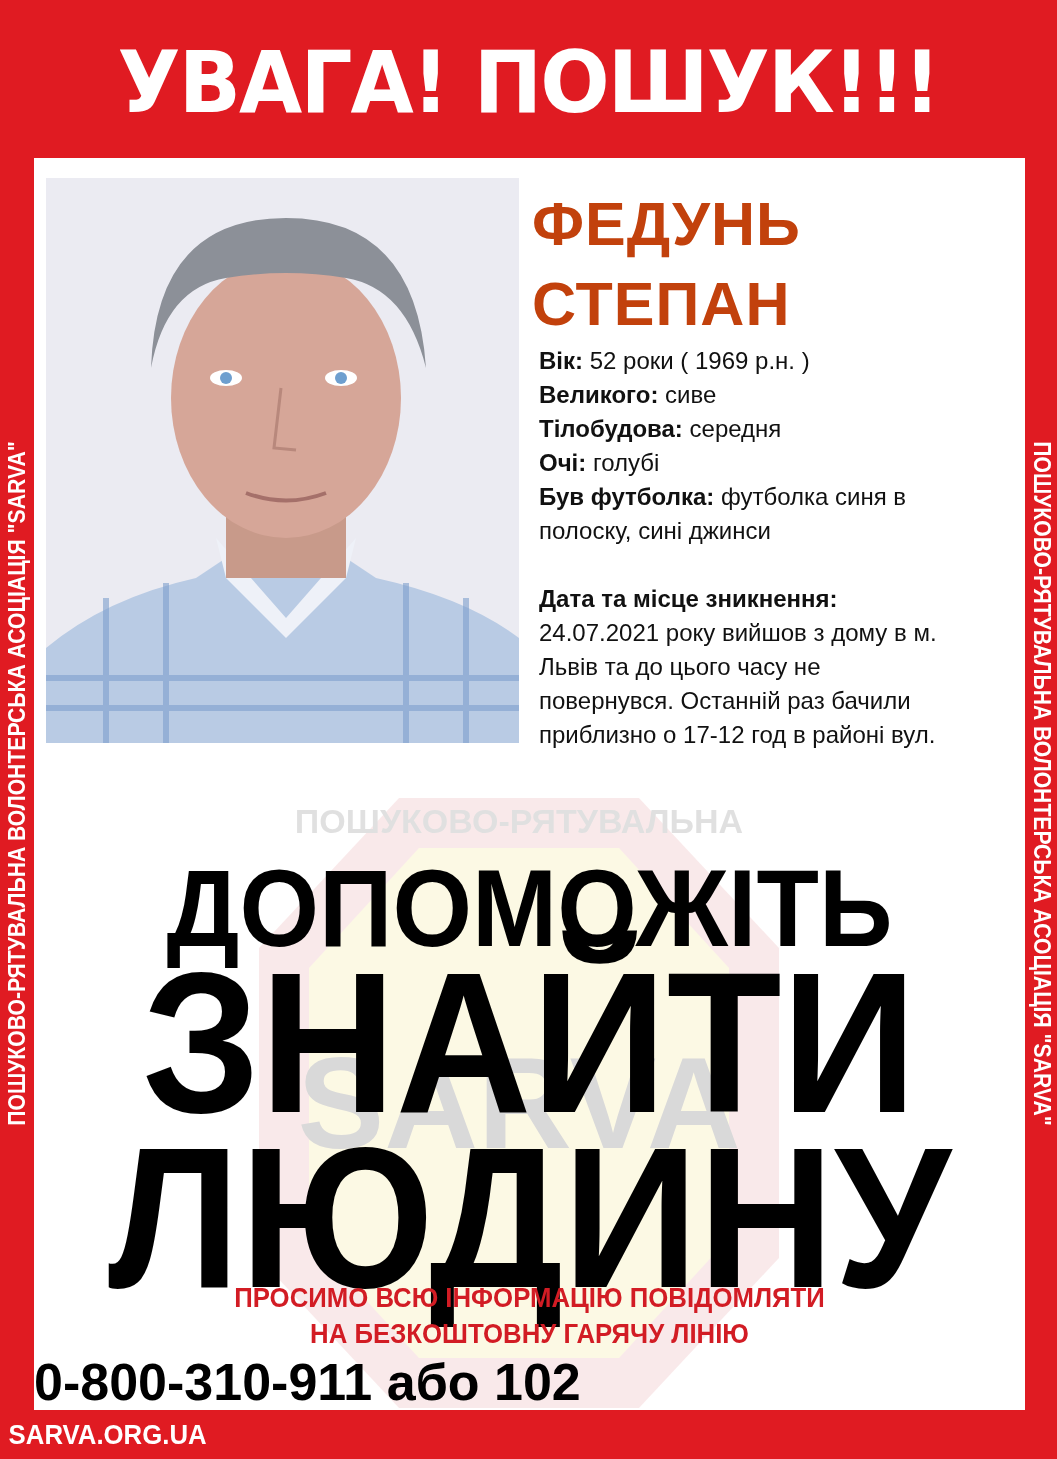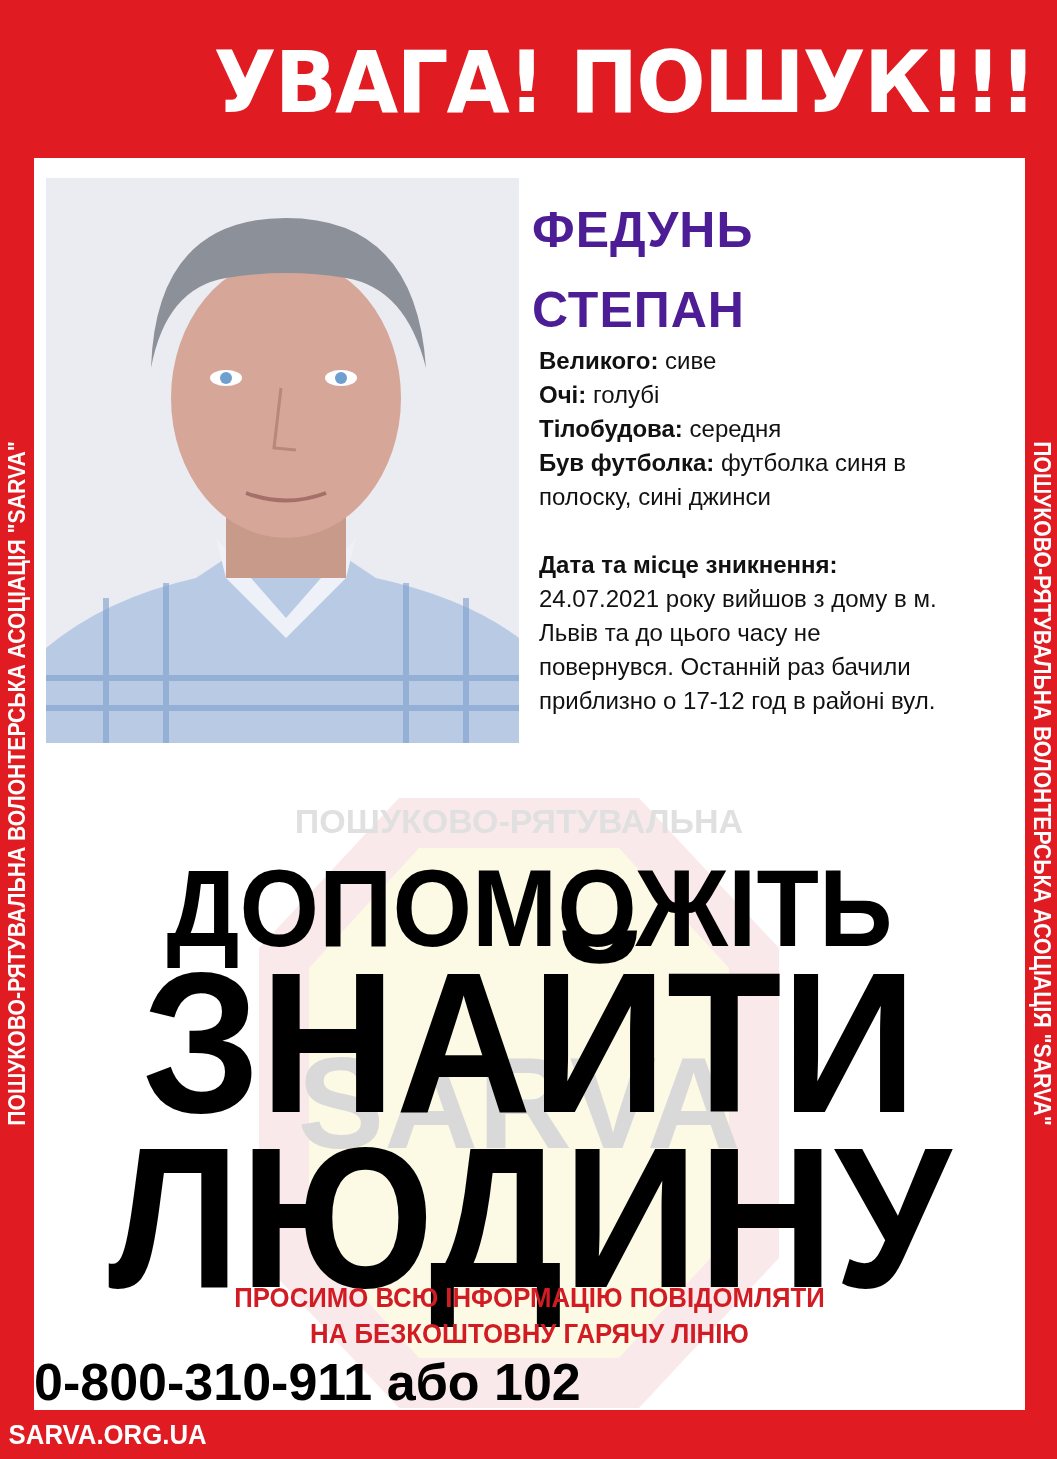--- a/index.html
+++ b/index.html
@@ -1,28 +1,28 @@
 <!DOCTYPE html>
 <html><head>
 <meta charset="utf-8">
 <style>
   html,body{margin:0;padding:0;}
   body{width:1057px;height:1459px;background:#e01b22;position:relative;overflow:hidden;font-family:"Liberation Sans",sans-serif;}
-  .header{position:absolute;left:0;top:0;width:1057px;height:157px;display:flex;align-items:center;justify-content:flex-end;}
+  .header{position:absolute;left:0;top:0;width:1057px;height:157px;display:flex;align-items:center;justify-content:center;}
   .header-title{color:#fff;font-family:"DejaVu Sans",sans-serif;font-weight:bold;font-size:86px;letter-spacing:-2px;transform:scaleX(0.95);white-space:nowrap;margin-top:6px;}
   .panel{position:absolute;left:34px;top:158px;width:991px;height:1252px;background:#fff;overflow:hidden;}
   .side{position:absolute;top:157px;height:1253px;width:34px;display:flex;align-items:center;justify-content:center;}
   .side-left{left:0;}
   .side-right{right:0;width:32px;}
   .side-text{color:#fff;font-weight:bold;font-size:23px;white-space:nowrap;letter-spacing:0px;transform-origin:center;}
   .side-left .side-text{transform:rotate(-90deg) scaleX(0.92);}
   .side-right .side-text{transform:rotate(90deg) scaleX(0.92);}
   .photo{position:absolute;left:12px;top:20px;width:473px;height:565px;background:linear-gradient(180deg,#e8e8f0 0%,#ebebf2 60%,#c9d6ea 75%,#b4c8e2 100%);overflow:hidden;}
   .photo svg{width:100%;height:100%;display:block;}
-  .name{position:absolute;left:498px;top:32px;font-weight:bold;font-size:50px;line-height:80px;color:#4c1d95;letter-spacing:1px;}
+  .name{position:absolute;left:498px;top:26px;font-weight:bold;font-size:61px;line-height:80px;color:#c2410c;letter-spacing:1px;}
   .details{position:absolute;left:505px;top:186px;width:470px;font-size:24px;line-height:34px;color:#111;}
   .details .row{margin:0;}
   .details b{font-weight:bold;}
   .gap{height:34px;}
   .watermark{position:absolute;left:215px;top:620px;width:540px;height:650px;opacity:0.22;}
   .big{position:absolute;left:0;width:991px;text-align:center;font-weight:bold;color:#000;white-space:nowrap;}
   .big1{top:690px;font-size:110px;line-height:120px;transform:scaleX(0.93);}
   .big2{top:790px;font-size:200px;line-height:190px;transform:scaleX(0.94);}
   .big3{top:965px;font-size:200px;line-height:190px;transform:scaleX(0.94);}
   .appeal{position:absolute;left:0;width:991px;text-align:center;color:#d21c24;font-weight:bold;font-size:28px;line-height:34px;transform:scaleX(0.92);}
@@ -72,23 +72,24 @@
       <path d="M235,210 L228,270 L250,272" stroke="#b8887c" stroke-width="3" fill="none"></path>
     </svg>
   </div>
 
   <div class="name">
     <div>ФЕДУНЬ</div>
     <div>СТЕПАН</div>
   </div>
 
   <div class="details">
+    <p class="row"><b>Вік:</b> <span>52 роки ( 1969 р.н. )</span></p>
     <p class="row"><b>Великого:</b> <span>сиве</span></p>
+    <p class="row"><b>Тілобудова:</b> <span>середня</span></p>
     <p class="row"><b>Очі:</b> <span>голубі</span></p>
-    <p class="row"><b>Тілобудова:</b> <span>середня</span></p>
     <p class="row"><b>Був футболка:</b> <span>футболка синя в</span></p>
     <p class="row">полоску, сині джинси</p>
     <div class="gap"></div>
     <p class="row"><b>Дата та місце зникнення:</b></p>
     <p class="row">24.07.2021 року вийшов з дому в м.</p>
     <p class="row">Львів та до цього часу не</p>
     <p class="row">повернувся. Останній раз бачили</p>
     <p class="row">приблизно о 17-12 год в районі вул.</p>
   </div>
 

